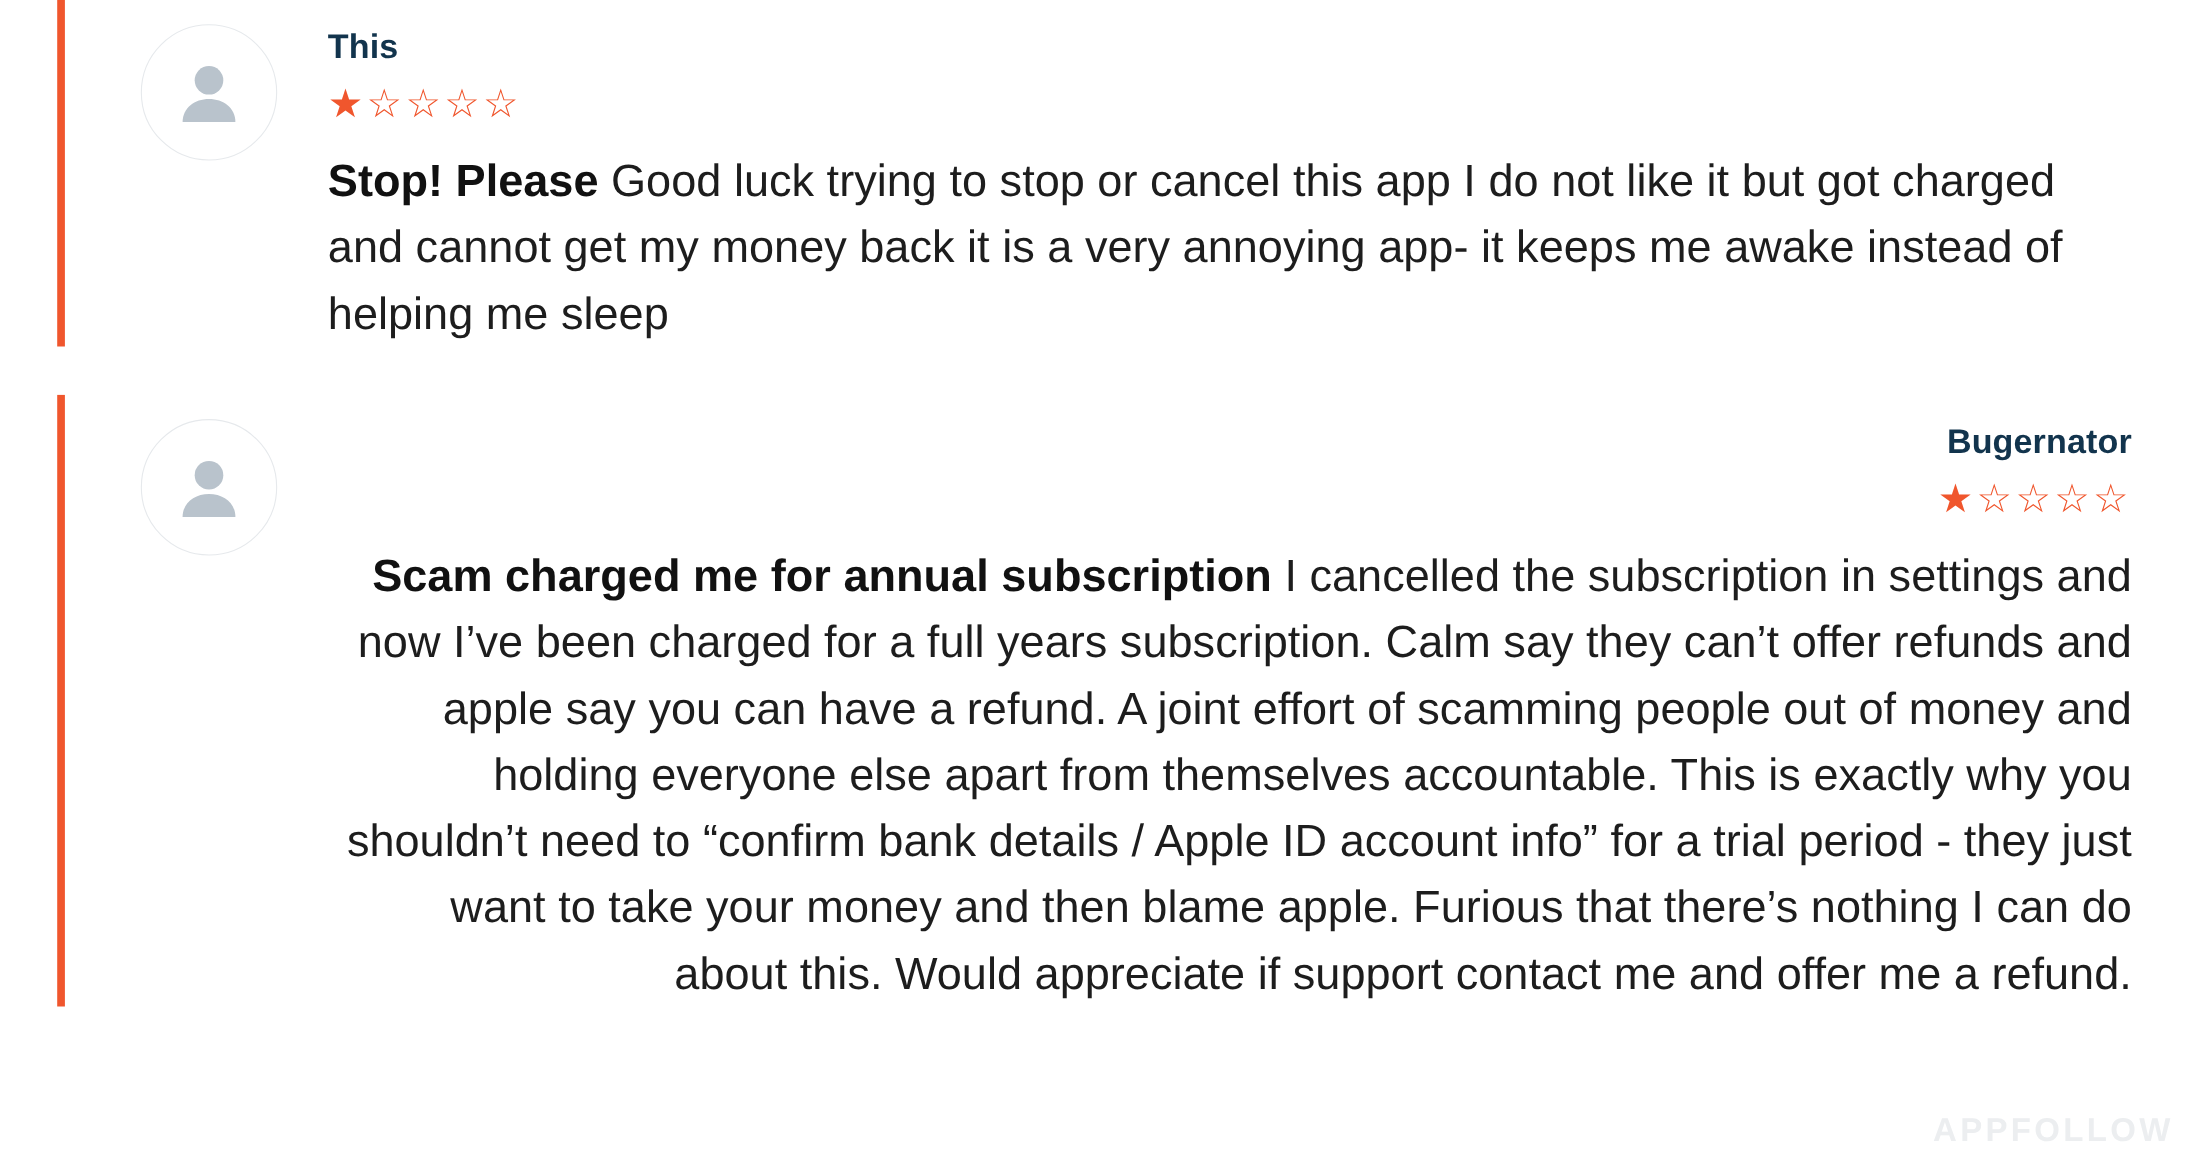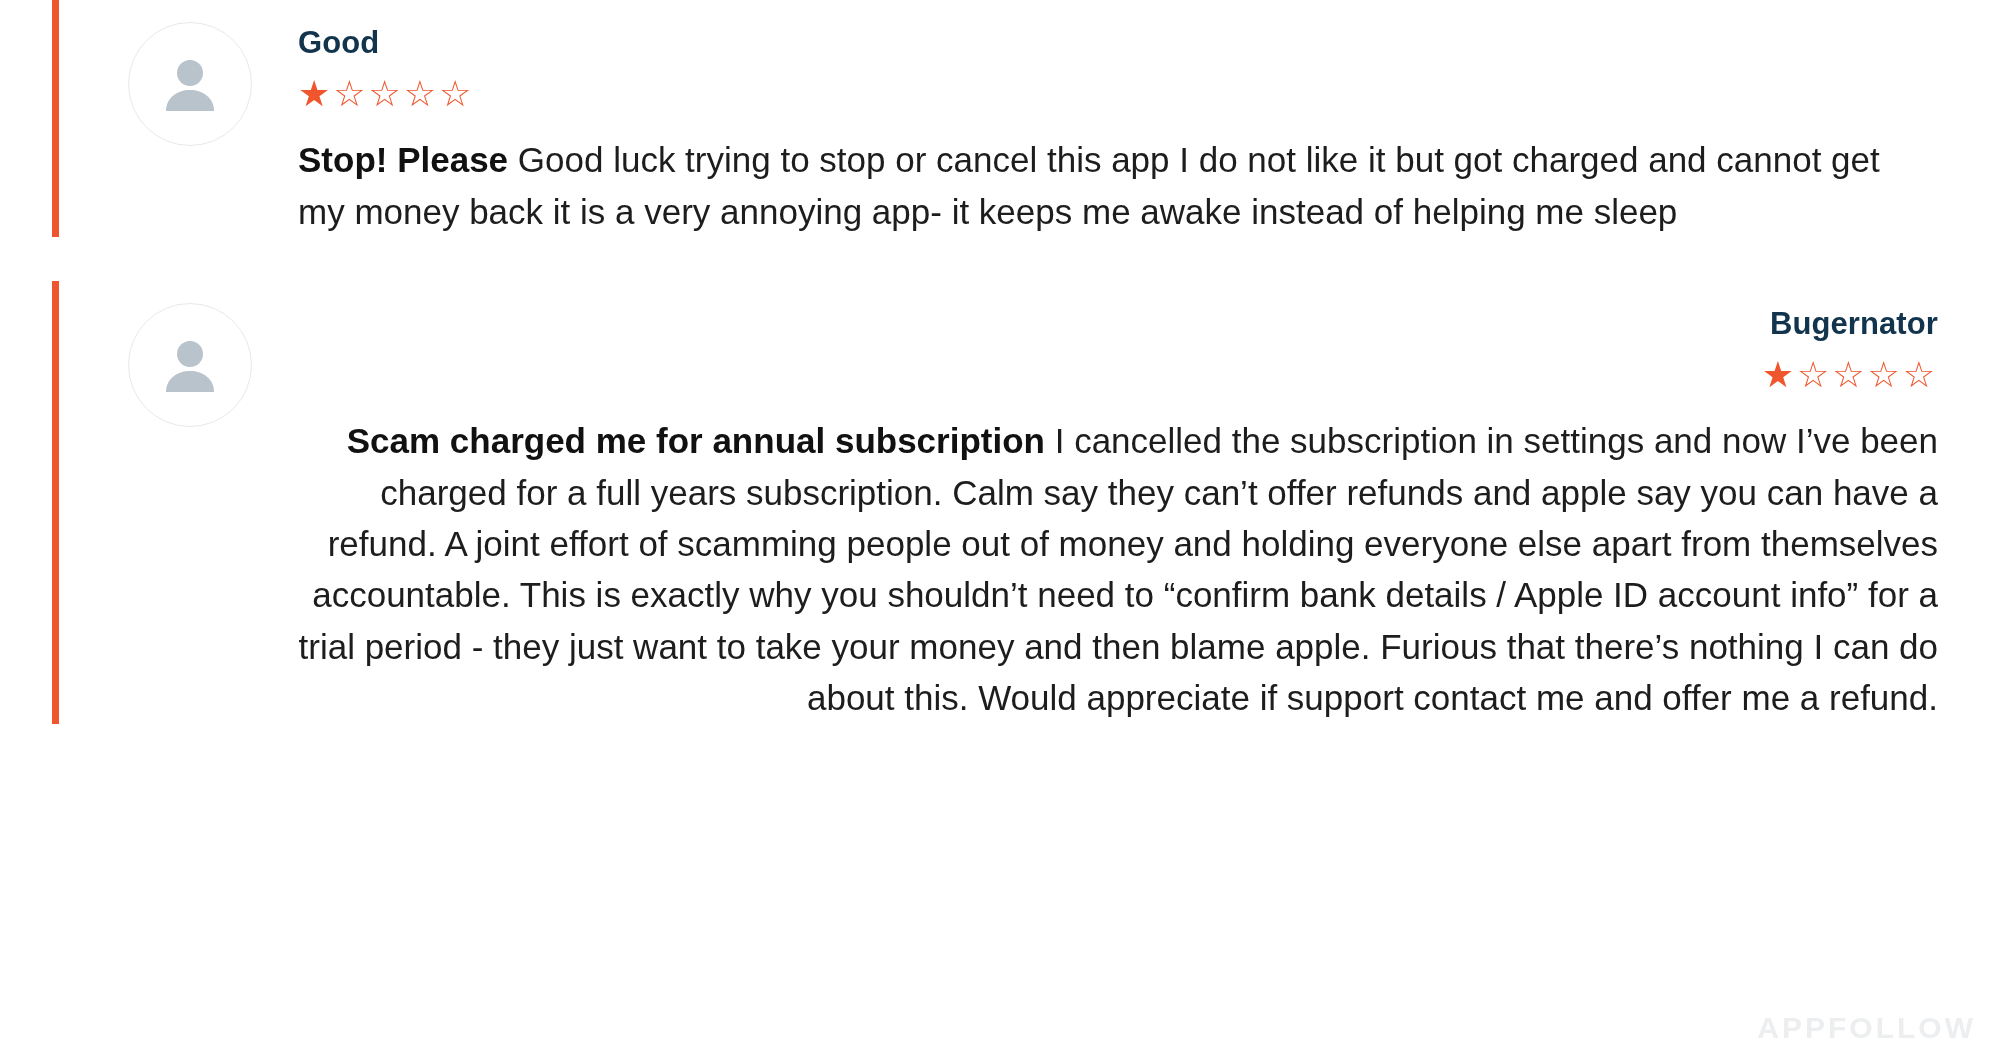--- a/index.html
+++ b/index.html
@@ -75,21 +75,21 @@
     line-height: 1;
     color: #f0562d;
     letter-spacing: 3px;
     margin-bottom: 22px;
     white-space: nowrap;
   }
 
   .star { display: inline-block; }
 
   .review-text {
-    font-size: 35px;
+    font-size: 41px;
     line-height: 1.47;
     color: #1d1d1d;
     font-weight: 400;
   }
 
   .review-title {
     font-weight: bold;
     color: #111111;
   }
 
@@ -115,21 +115,21 @@
 
   <div class="review" id="review-0">
     <div class="accent-bar"></div>
     <div class="avatar">
       <svg width="72" height="72" viewBox="0 0 72 72" aria-hidden="true">
         <circle cx="36" cy="25" r="13" fill="#b9c3cc"></circle>
         <path d="M12 63c0-13 11-21 24-21s24 8 24 21z" fill="#b9c3cc"></path>
       </svg>
     </div>
     <div class="review-body">
-      <div class="author">Good</div>
+      <div class="author">This</div>
       <div class="stars">
         <span class="star">★</span><span class="star">☆☆☆☆</span>
       </div>
       <div class="review-text">
         <span class="review-title">Stop! Please</span><span> Good luck trying to stop or cancel this app I do not like it but got charged and cannot get my money back it is a very annoying app- it keeps me awake instead of helping me sleep</span>
       </div>
     </div>
   </div>
 
   <div class="review" id="review-1">

